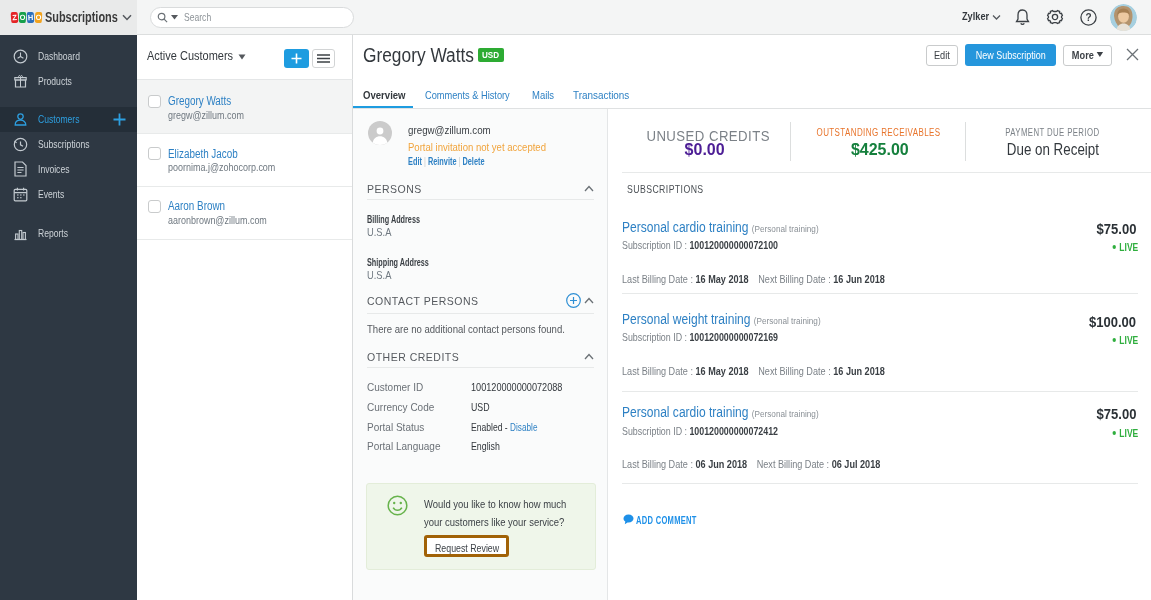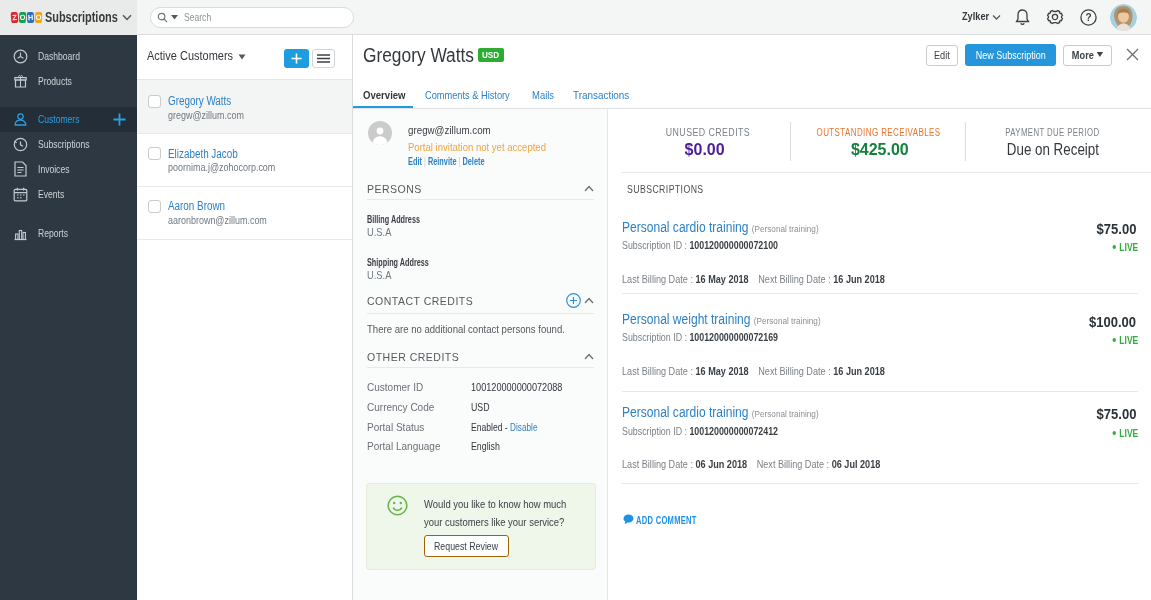--- a/index.html
+++ b/index.html
@@ -172,21 +172,21 @@
 <div class="a t" style="left:367px;top:182.5px;font-size:10.5px;letter-spacing:.5px;color:#55595e;transform:scaleX(1)">PERSONS</div>
 <svg class="a" style="left:584px;top:185px" width="10" height="7" viewBox="0 0 10 7">
     <path d="M1 6 L5 1.5 L9 6" fill="none" stroke="#6b7176" stroke-width="1.3"></path>
   </svg>
 <div class="a" style="left:367px;top:199px;width:227px;height:1px;background:#e7e9e9"></div>
 <div class="a t" style="left:367px;top:212.5px;font-size:11px;font-weight:600;color:#3c4146;transform:scaleX(.66)">Billing Address</div>
 <div class="a t" style="left:367px;top:226px;font-size:11px;color:#6f7880;transform:scaleX(.85)">U.S.A</div>
 <div class="a t" style="left:367px;top:255.5px;font-size:11px;font-weight:600;color:#3c4146;transform:scaleX(.66)">Shipping Address</div>
 <div class="a t" style="left:367px;top:268.5px;font-size:11px;color:#6f7880;transform:scaleX(.85)">U.S.A</div>
 
-<div class="a t" style="left:367px;top:294.5px;font-size:10.5px;letter-spacing:.5px;color:#55595e;transform:scaleX(1)">CONTACT CREDITS</div>
+<div class="a t" style="left:367px;top:294.5px;font-size:10.5px;letter-spacing:.5px;color:#55595e;transform:scaleX(1)">CONTACT PERSONS</div>
 <svg class="a" style="left:566px;top:293px" width="15" height="15" viewBox="0 0 15 15">
     <circle cx="7.5" cy="7.5" r="6.8" fill="none" stroke="#2e8fd4" stroke-width="1.2"></circle>
     <path d="M7.5 4 L7.5 11 M4 7.5 L11 7.5" stroke="#2e8fd4" stroke-width="1.2"></path>
   </svg>
 <svg class="a" style="left:584px;top:297px" width="10" height="7" viewBox="0 0 10 7">
     <path d="M1 6 L5 1.5 L9 6" fill="none" stroke="#6b7176" stroke-width="1.3"></path>
   </svg>
 <div class="a" style="left:367px;top:313px;width:227px;height:1px;background:#e7e9e9"></div>
 <div class="a t" style="left:367px;top:322.5px;font-size:11px;color:#55595e;transform:scaleX(.87)">There are no additional contact persons found.</div>
 
@@ -205,23 +205,23 @@
 <div class="a t" style="left:471px;top:440.2px;font-size:11px;color:#32373c;transform:scaleX(.8)">English</div>
 
 <div class="a" style="left:366px;top:483px;width:230px;height:87px;background:#eff6ea;border:1px solid #e3edd9;border-radius:3px"></div>
 <svg class="a" style="left:387px;top:495px" width="21" height="21" viewBox="0 0 21 21">
     <circle cx="10.5" cy="10.5" r="9.3" fill="none" stroke="#67b34c" stroke-width="1.5"></circle>
     <circle cx="7.2" cy="8" r="1.2" fill="#67b34c"></circle>
     <circle cx="13.8" cy="8" r="1.2" fill="#67b34c"></circle>
     <path d="M6.2 12.6 C7.2 14.6 9 15.3 10.5 15.3 C12 15.3 13.8 14.6 14.8 12.6" fill="none" stroke="#67b34c" stroke-width="1.5"></path>
   </svg>
 <div class="a t" style="left:424px;top:494.5px;font-size:11px;color:#3c4146;line-height:18px;transform:scaleX(.86)">Would you like to know how much<br>your customers like your service?</div>
-<div class="a c" style="left:424px;top:535px;width:85px;height:22px;background:#fff;border:1px solid #a16207;border-radius:3px;font-size:11px;color:#3c4146;line-height:20px"><span class="tc" style="transform:scaleX(.8)">Request Review</span></div>
-
-<div class="a c" style="left:623px;top:126.8px;width:170px;font-size:10px;letter-spacing:.5px;color:#7b8187"><span class="tc" style="transform:scaleX(.88)">UNUSED CREDITS</span></div>
+<div class="a c" style="left:424px;top:535px;width:85px;height:22px;background:#fff;border:3px solid #a16207;border-radius:3px;font-size:11px;color:#3c4146;line-height:20px"><span class="tc" style="transform:scaleX(.8)">Request Review</span></div>
+
+<div class="a c" style="left:623px;top:126.8px;width:170px;font-size:15px;letter-spacing:.5px;color:#7b8187"><span class="tc" style="transform:scaleX(.88)">UNUSED CREDITS</span></div>
 <div class="a c" style="left:620px;top:140px;width:170px;font-size:16.5px;font-weight:600;color:#4c1d95"><span class="tc" style="transform:scaleX(.97)">$0.00</span></div>
 <div class="a c" style="left:794px;top:126.8px;width:170px;font-size:10px;letter-spacing:.5px;color:#e8742b"><span class="tc" style="transform:scaleX(.80)">OUTSTANDING RECEIVABLES</span></div>
 <div class="a c" style="left:795px;top:140px;width:170px;font-size:16.5px;font-weight:600;color:#15803d"><span class="tc" style="transform:scaleX(.97)">$425.00</span></div>
 <div class="a c" style="left:967px;top:126.8px;width:171px;font-size:10px;letter-spacing:.5px;color:#7b8187"><span class="tc" style="transform:scaleX(.78)">PAYMENT DUE PERIOD</span></div>
 <div class="a c" style="left:967px;top:140px;width:171px;font-size:16.5px;color:#33383d"><span class="tc" style="transform:scaleX(.81)">Due on Receipt</span></div>
 <div class="a" style="left:790px;top:122px;width:1px;height:39px;background:#dcdede"></div>
 <div class="a" style="left:965px;top:122px;width:1px;height:39px;background:#dcdede"></div>
 <div class="a" style="left:622px;top:172px;width:529px;height:1px;background:#e7e9e9"></div>
 <div class="a t" style="left:627px;top:182.5px;font-size:10.5px;letter-spacing:.5px;color:#4a4f54;transform:scaleX(.83)">SUBSCRIPTIONS</div>
 

